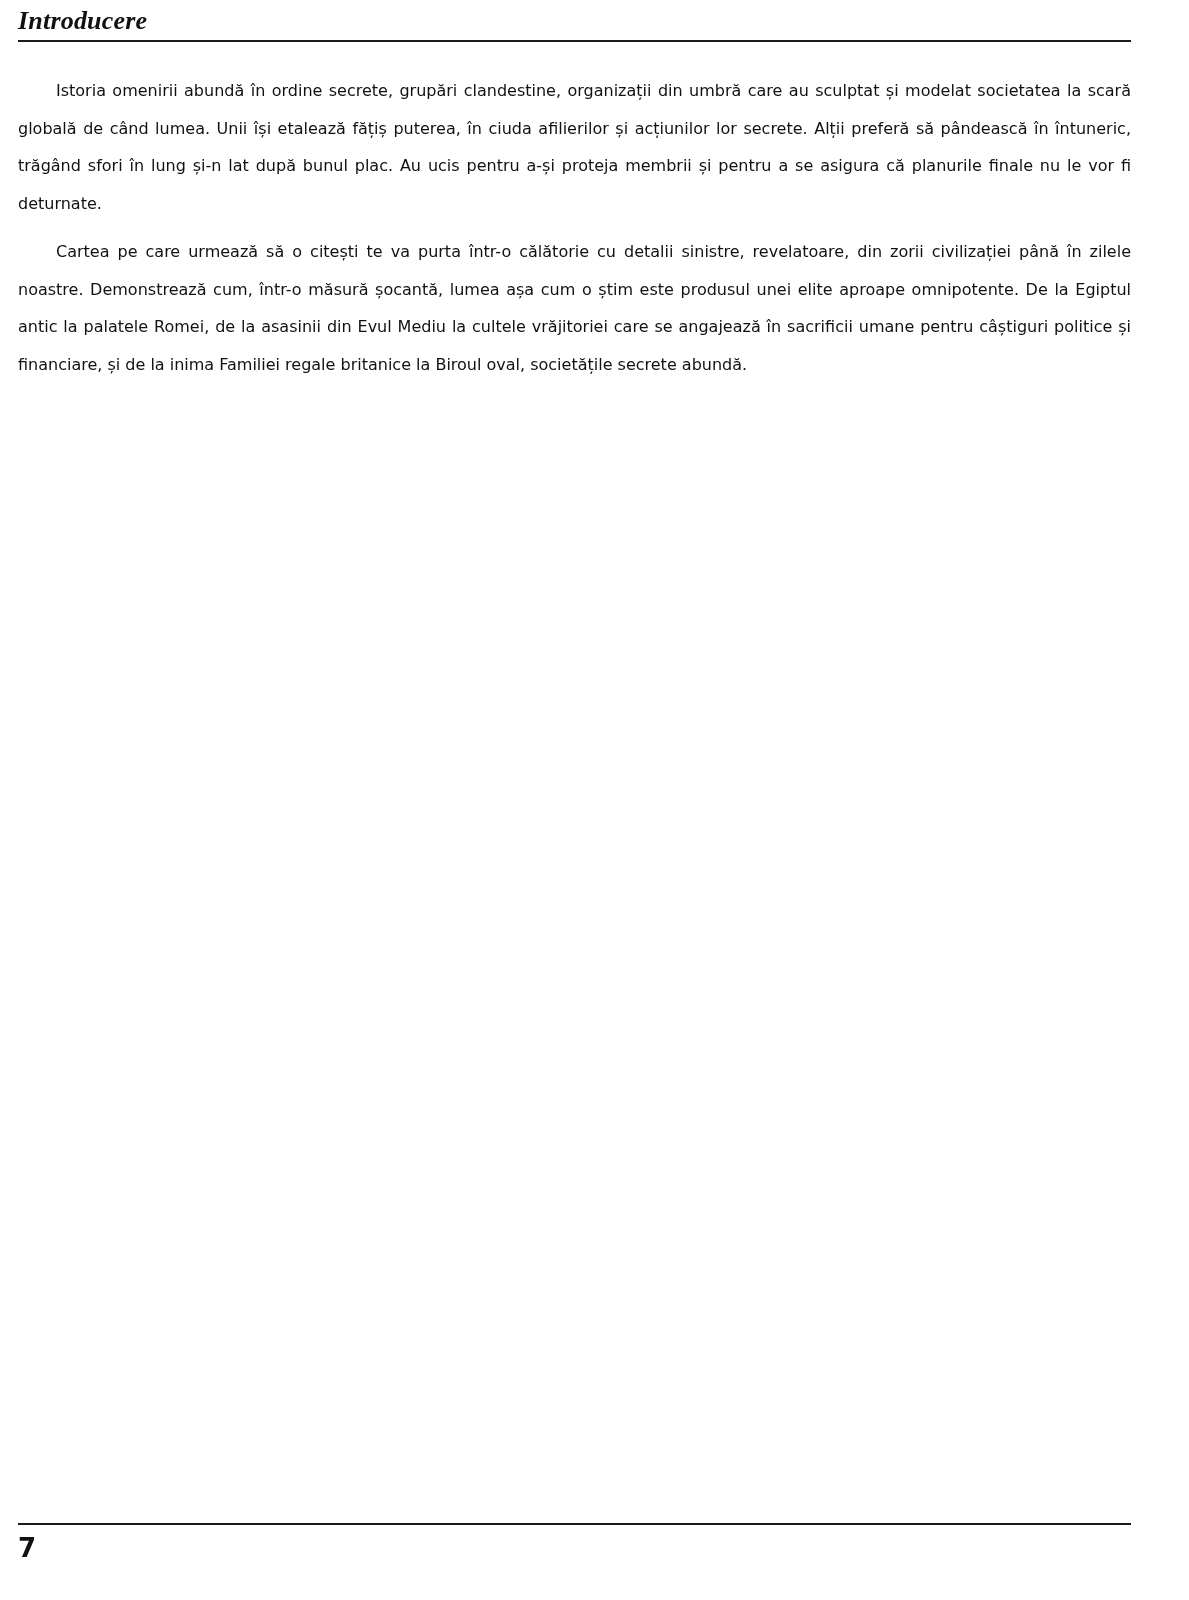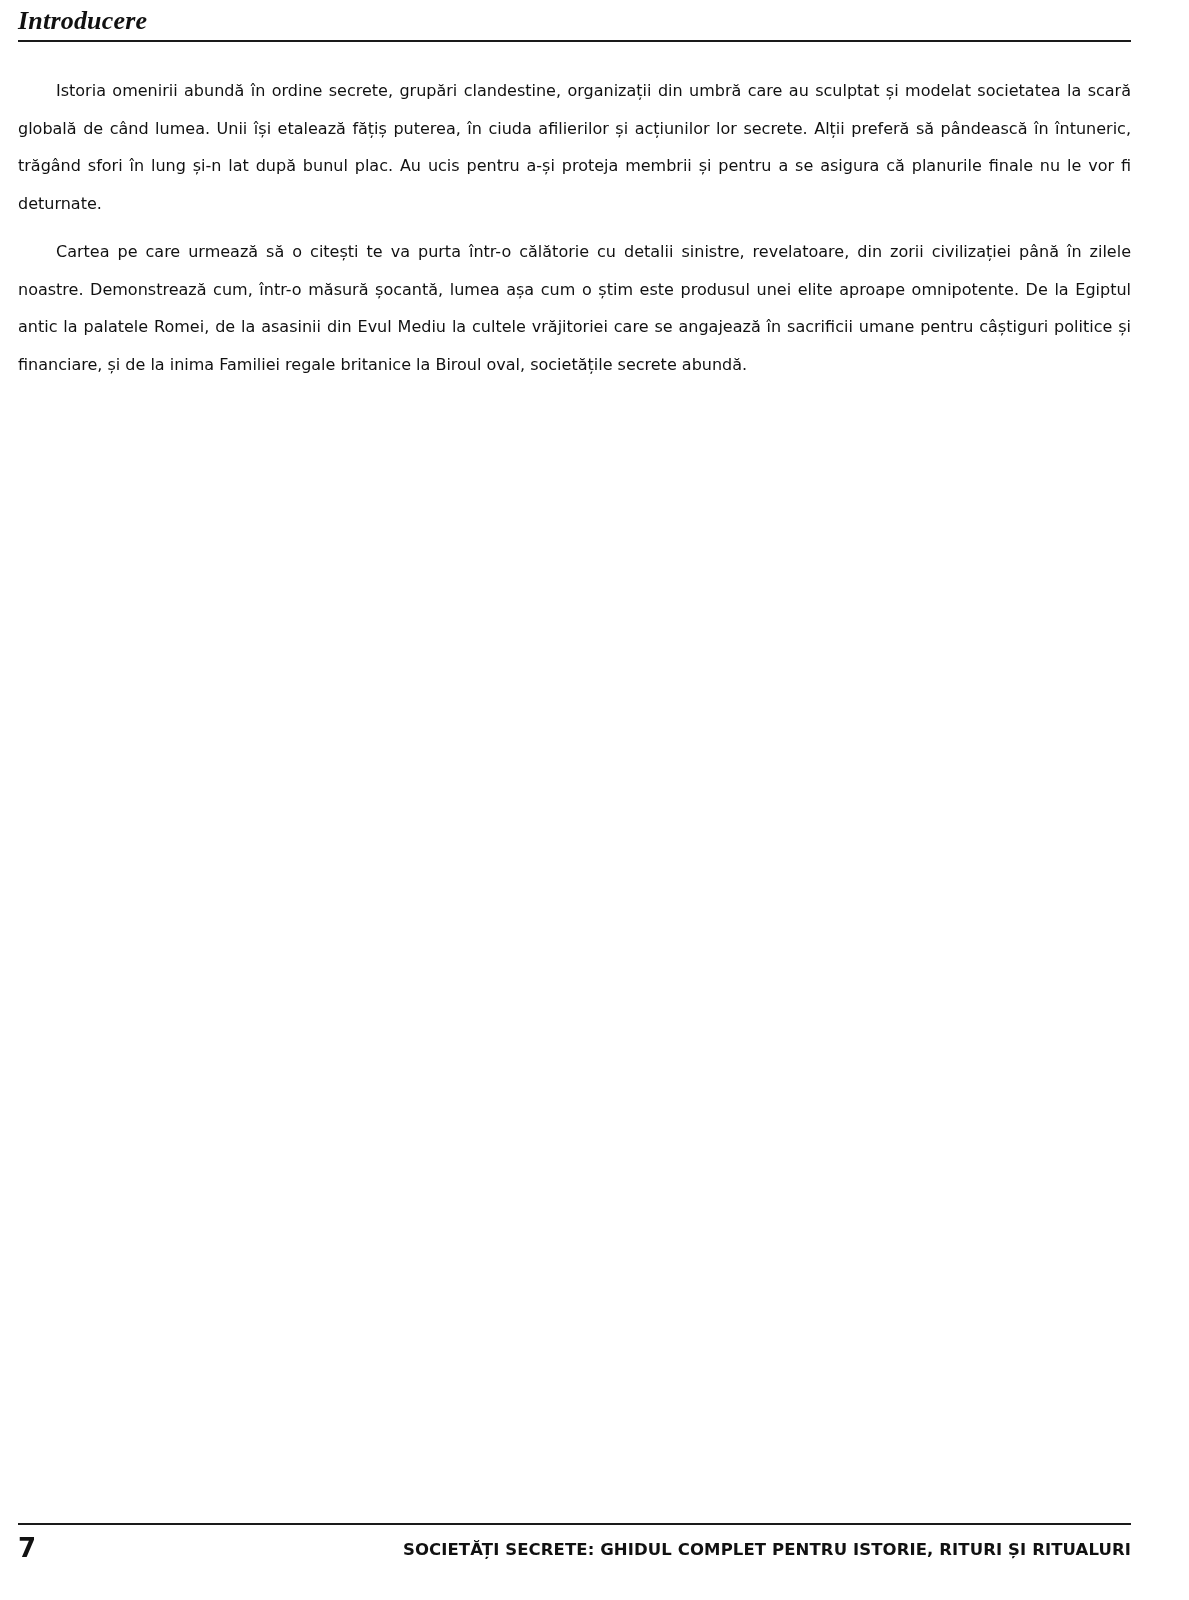--- a/index.html
+++ b/index.html
@@ -122,16 +122,15 @@
   </div>
 
   <div class="body-copy">
     <p class="para">Istoria omenirii abundă în ordine secrete, grupări clandestine, organizații din umbră care au sculptat și modelat societatea la scară globală de când lumea. Unii își etalează fățiș puterea, în ciuda afilierilor și acțiunilor lor secrete. Alții preferă să pândească în întuneric, trăgând sfori în lung și-n lat după bunul plac. Au ucis pentru a-și proteja membrii și pentru a se asigura că planurile finale nu le vor fi deturnate.</p>
     <p class="para">Cartea pe care urmează să o citești te va purta într-o călătorie cu detalii sinistre, revelatoare, din zorii civilizației până în zilele noastre. Demonstrează cum, într-o măsură șocantă, lumea așa cum o știm este produsul unei elite aproape omnipotente. De la Egiptul antic la palatele Romei, de la asasinii din Evul Mediu la cultele vrăjitoriei care se angajează în sacrificii umane pentru câștiguri politice și financiare, și de la inima Familiei regale britanice la Biroul oval, societățile secrete abundă.</p>
   </div>
 
   <div class="footer">
     <div class="footer-rule"></div>
     <div class="page-number">7</div>
-    <div class="footer-title">SOCIETĂȚI SECRETE: GHIDUL COMPLET PENTRU ISTORIE, RITURI ȘI RITUALURI</div>
   </div>
 
 </div>
 
 </body></html>

